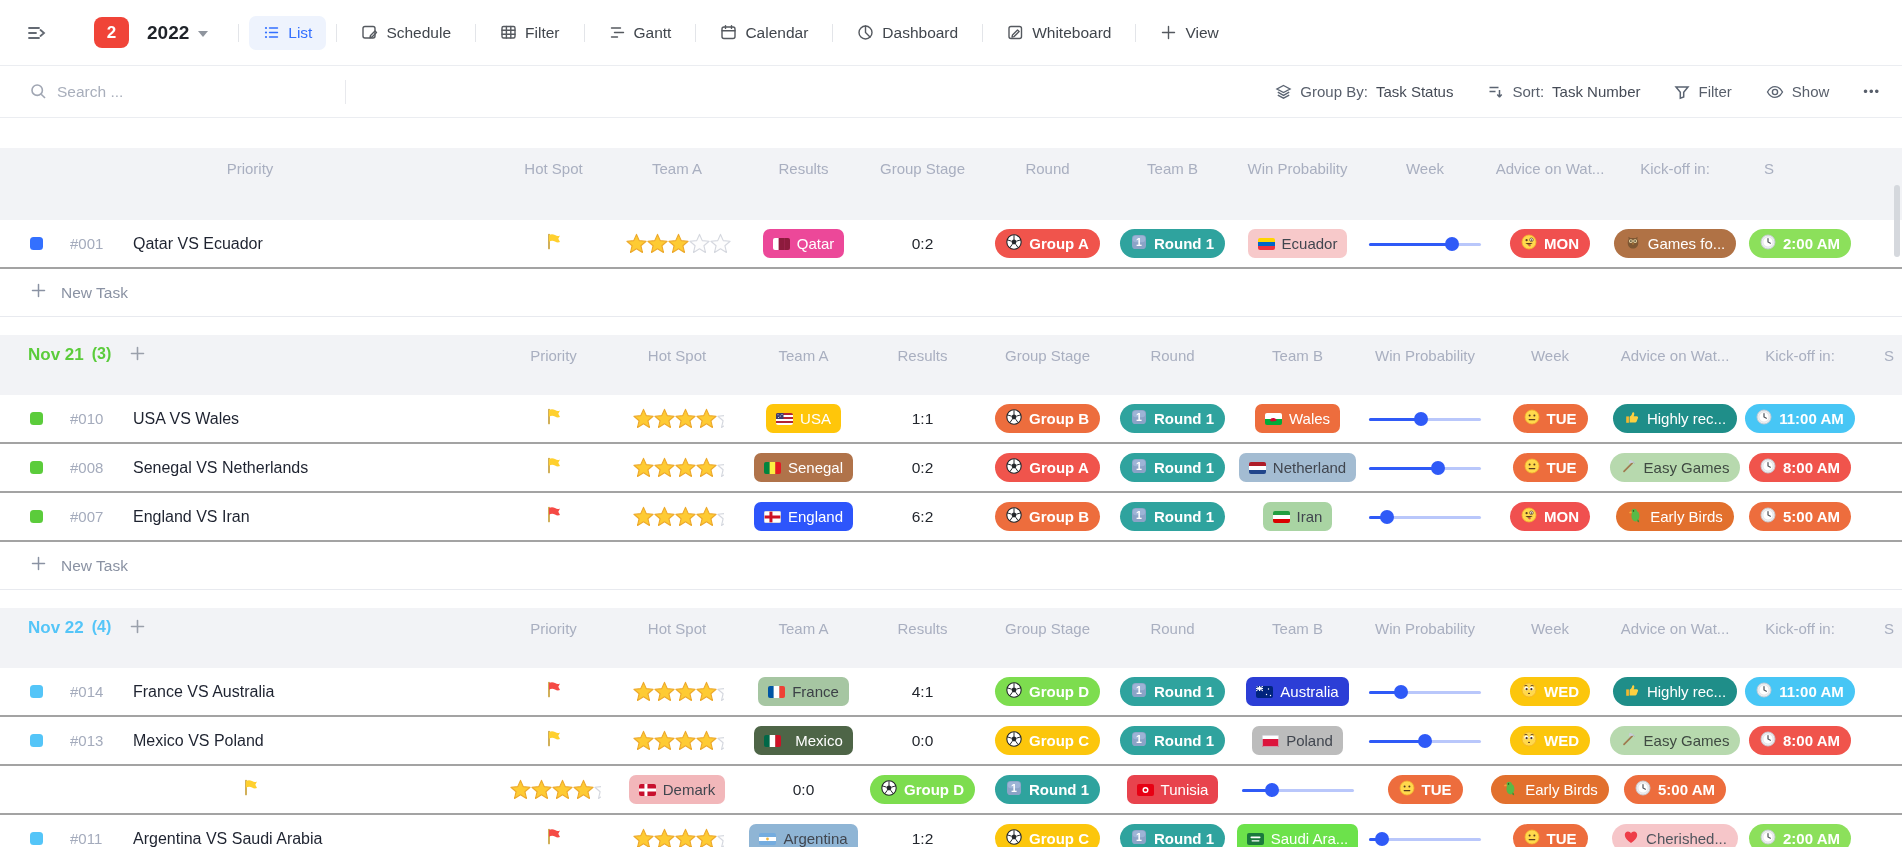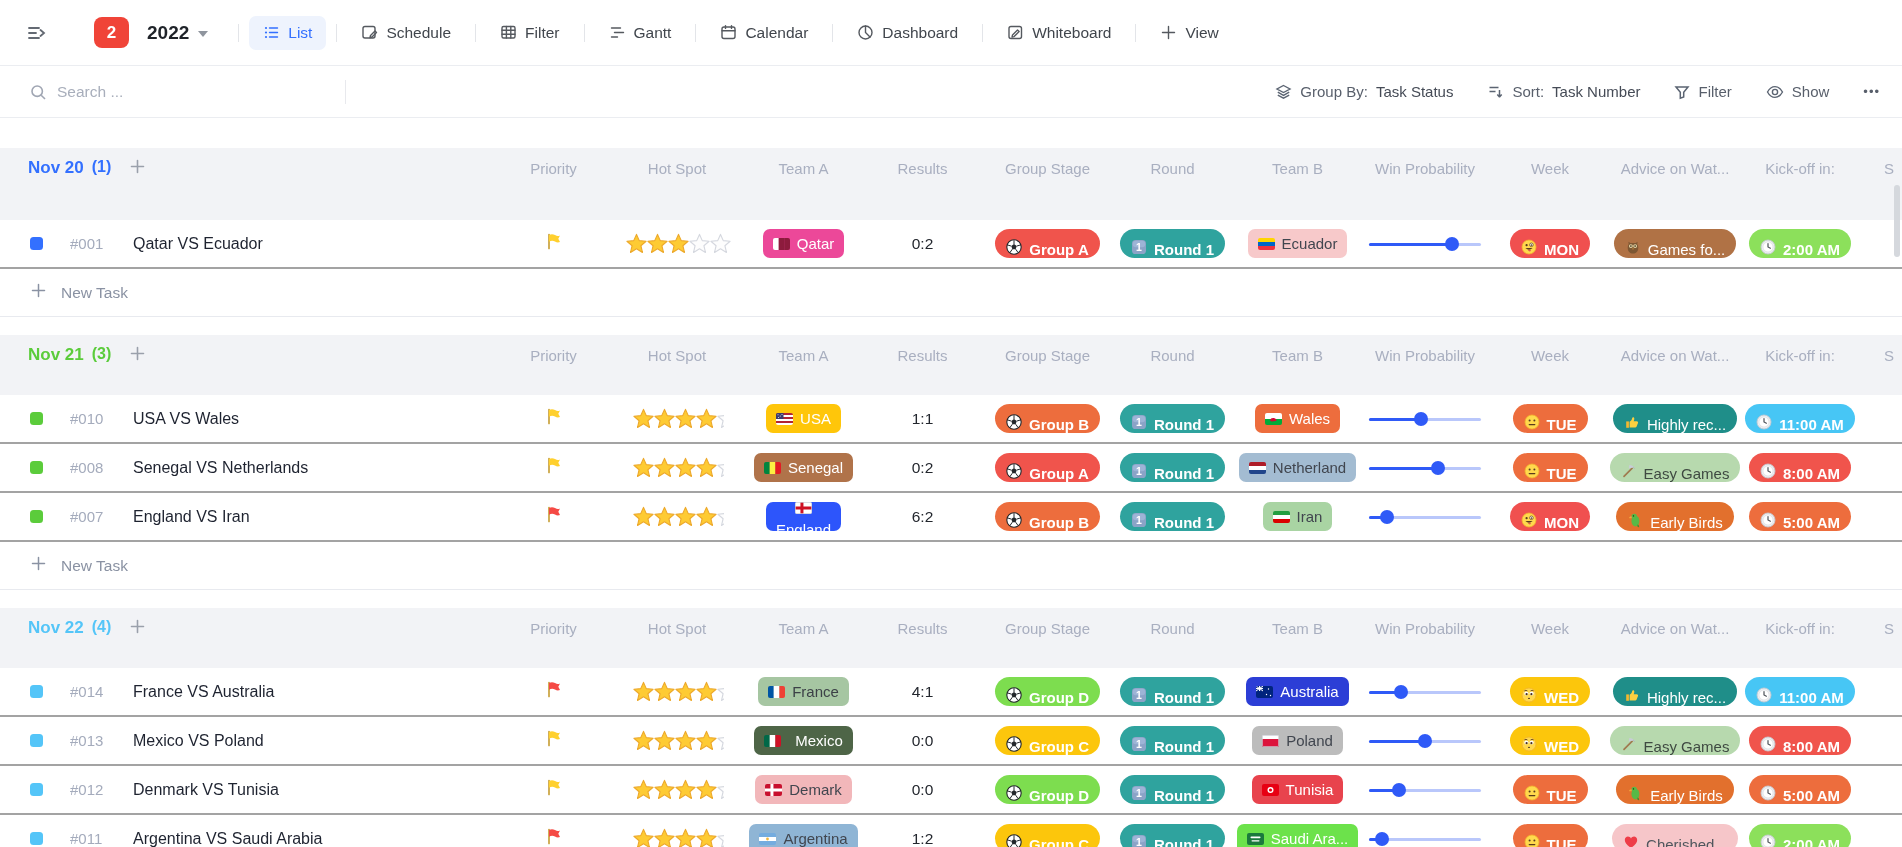--- a/index.html
+++ b/index.html
@@ -18,21 +18,21 @@
   .tabs { display:flex; align-items:center; margin-left:30px; height:100%; }
   .tab-sep { width:1px; height:18px; background:#e3e5e9; }
   .tab { display:flex; align-items:flex-start; gap:8px; padding:8px 14px; margin:0 10px; border-radius:7px;
     font-size:15.5px; color:#41464d; cursor:pointer; white-space:nowrap; }
   .tab.active { background:#eef3fd; color:#3370ff; }
   .tab svg { display:block; }
 
   
   .toolrow { height:52px; display:flex; align-items:center; border-bottom:1px solid #ebedf1;
     position:relative; background:#fff; }
-  .search-wrap { display:flex; align-items:flex-end; gap:10px; padding-left:30px; width:407px; }
+  .search-wrap { display:flex; align-items:flex-start; gap:10px; padding-left:30px; width:407px; }
   .search-input { border:none; outline:none; font-size:15.5px; color:#41464d; width:240px;
     font-family:"Liberation Sans", sans-serif; background:transparent; }
   .search-input::placeholder { color:#a8aebb; }
   .tool-sep { position:absolute; left:345px; top:14px; width:1px; height:24px; background:#e8e9ed; }
   .tool-right { margin-left:auto; display:flex; align-items:center; gap:34px; padding-right:22px; }
   .tool-item { display:flex; align-items:center; gap:8px; font-size:15px; color:#585f6b; cursor:pointer; white-space:nowrap; }
   .tool-item .val { color:#454b56; }
 
   
   .grid { display:grid;
@@ -58,21 +58,21 @@
   .tnum { margin-left:27px; width:48px; font-size:15px; color:#a4abbc; flex:none; }
   .ttitle { margin-left:15px; font-size:16px; color:#1e2330; white-space:nowrap; }
 
   .stars { display:flex; align-items:center; }
   .star { width:23px; height:23px; margin-right:-2px; }
   .star.sliver { width:8px; overflow:hidden; }
   .star svg { display:block; }
 
   .tag { display:flex; align-items:center; gap:7px; height:29px; padding:0 10px; border-radius:7px;
     font-size:15px; white-space:nowrap; }
-  .pill { display:flex; align-items:flex-end; gap:7px; height:29px; padding:0 11px; border-radius:15px;
+  .pill { display:flex; align-items:center; gap:7px; height:29px; padding:0 11px; border-radius:15px;
     font-size:15px; font-weight:600; white-space:nowrap; }
   .results { font-size:15.5px; color:#23272e; }
 
   .slider { position:relative; width:112px; height:14px; }
   .slider .track { position:absolute; top:6px; left:0; width:100%; height:3px; border-radius:2px; background:#b9c7fb; }
   .slider .fill { position:absolute; top:6px; left:0; height:3px; border-radius:2px; background:#2f5af7; }
   .slider .knob { position:absolute; top:0; width:14px; height:14px; border-radius:50%; background:#2f5af7; }
 
   .newtask { height:48px; background:#fff; border-bottom:1px solid #e8eaef; display:flex; align-items:center;
     padding-left:30px; gap:14px; color:#8a92a3; font-size:15.5px; cursor:pointer; }
@@ -219,27 +219,20 @@
     </div>
     <div class="tool-item">
       <span style="letter-spacing:1px; font-size:13px;">•••</span>
     </div>
   </div>
 </div>
 
 <div id="list">
     <div class="band first">
       <div class="grid">
-        <div class="hcell c0">
-          <span class="g-title" style="color: rgb(51, 112, 255);">Nov 20</span>
-          <span class="g-count" style="color: rgb(51, 112, 255);">(1)</span>
-          <span class="g-plus"><svg width="17" height="17" viewBox="0 0 17 17" stroke="#9aa0ab" stroke-width="1.6" stroke-linecap="round">
-              <path d="M8.5 2.5 v12 M2.5 8.5 h12"></path>
-            </svg></span>
-        </div>
         <div class="hcell c1">
           <span>Priority</span>
         </div>
         <div class="hcell c2">
           <span>Hot Spot</span>
         </div>
         <div class="hcell c3">
           <span>Team A</span>
         </div>
         <div class="hcell c4">
@@ -788,21 +781,21 @@
             </svg>
           </span>
           <span class="star sliver">
             <svg width="23" height="23" viewBox="0 0 24 24">
               <path d="M12 2.5 L14.9 9 L22 9.7 L16.6 14.3 L18.2 21.3 L12 17.6 L5.8 21.3 L7.4 14.3 L2 9.7 L9.1 9 Z" fill="#fdfdfd" stroke="#d5d8df" stroke-width="1.2" stroke-linejoin="round"></path>
             </svg>
           </span>
         </div>
       </div>
       <div class="cell">
-        <span class="tag" style="background: rgb(45, 85, 251); color: rgb(255, 255, 255); flex-direction: column;">
+        <span class="tag" style="background: rgb(45, 85, 251); color: rgb(255, 255, 255);">
           <span>
             <svg class="flagimg" width="17" height="12" viewBox="0 0 17 12">
               <defs>
                 <clipPath id="none"></clipPath>
               </defs>
               <g>
                 <rect width="17" height="12" fill="#ffffff"></rect>
                 <rect x="5.44" y="0" width="3" height="12" fill="#ce1124"></rect>
                 <rect x="0" y="4.5" width="17" height="3" fill="#ce1124"></rect>
               </g>
@@ -1232,25 +1225,20 @@
               <circle cx="8" cy="8" r="7" fill="#eceef1" stroke="#c4c8d0" stroke-width=".9"></circle>
               <circle cx="8" cy="8" r="5" fill="#fff" stroke="#d8dade" stroke-width=".6"></circle>
               <path d="M8 4.6 L8 8 L10.4 9.2" stroke="#4c5158" stroke-width="1.2" fill="none" stroke-linecap="round"></path>
             </svg></span>
           <span>8:00 AM</span>
         </span>
       </div>
       <div class="cell c12"></div>
     </div>
     <div class="grid trow">
-      <div class="cell c0">
-        <span class="checkbox" style="background: rgb(84, 197, 248);"></span>
-        <span class="tnum">#012</span>
-        <span class="ttitle">Denmark VS Tunisia</span>
-      </div>
       <div class="cell">
         <span><svg width="19" height="19" viewBox="0 0 19 19">
     <path d="M5 2.6 V16.4" stroke="#c9a23c" stroke-width="1.7" stroke-linecap="round"></path>
     <path d="M5 3.1 C7 1.9 9 1.9 11 3.1 C12.9 4.2 14.4 4.3 16 3.5 L14.3 6.7 L16 9.9 C14.4 10.7 12.7 10.5 11 9.5 C9 8.4 7 8.5 5 9.7 Z" fill="#ffd02e"></path>
   </svg></span>
       </div>
       <div class="cell">
         <div class="stars">
           <span class="star">
             <svg width="23" height="23" viewBox="0 0 24 24">

